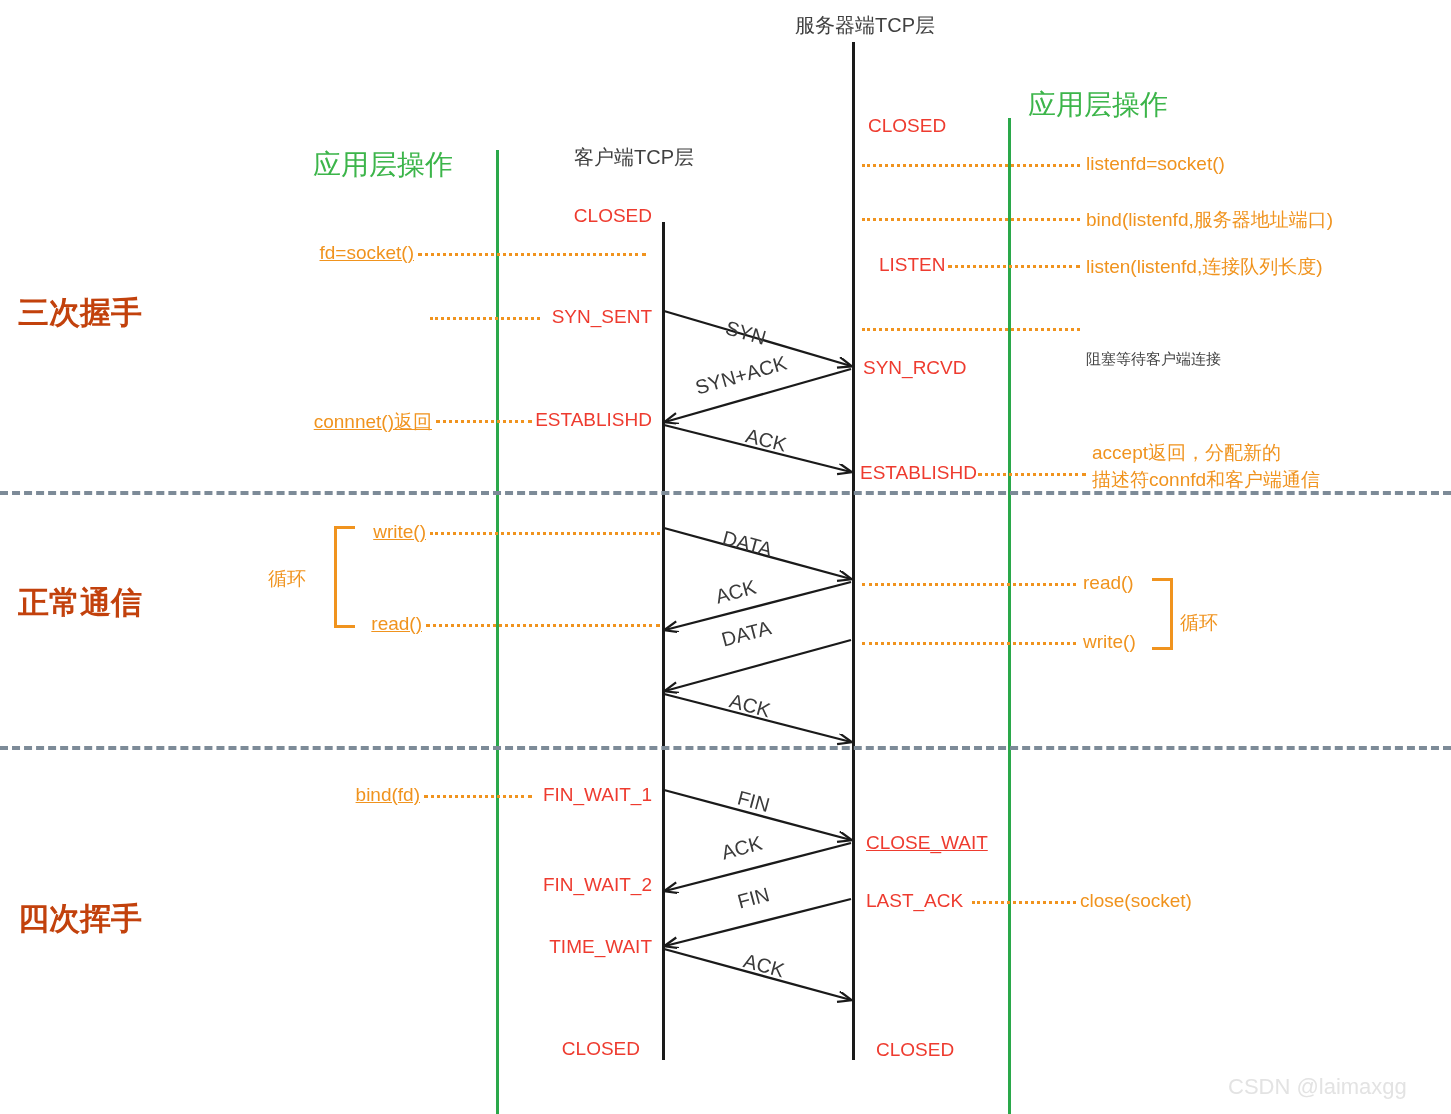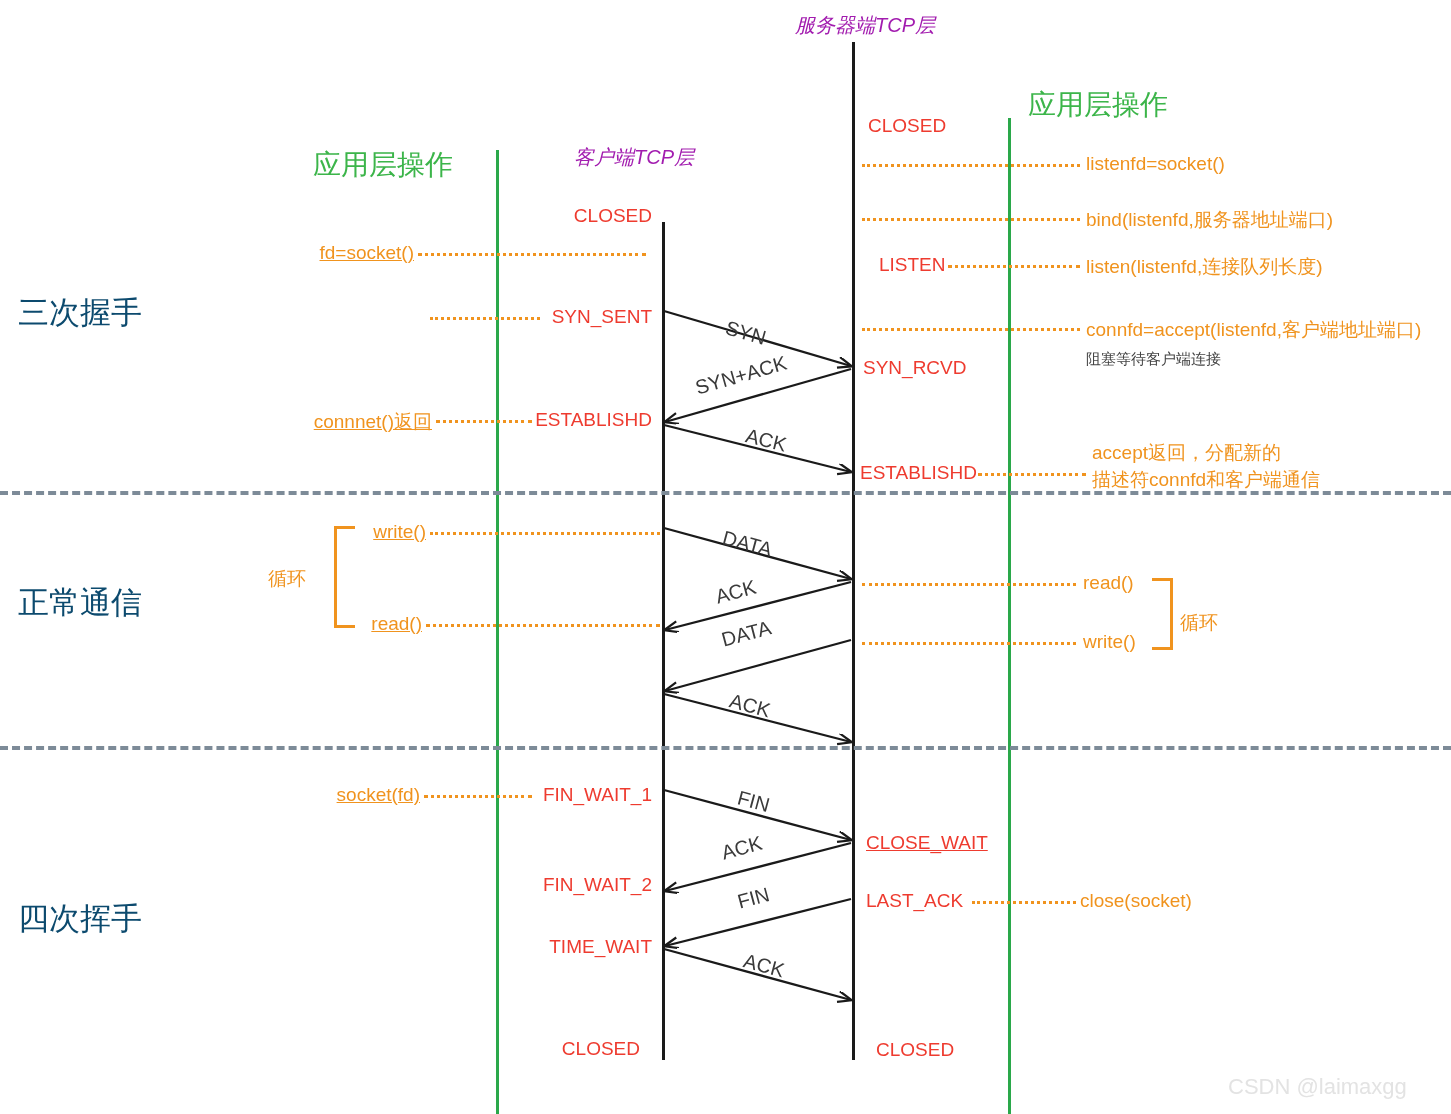--- a/index.html
+++ b/index.html
@@ -1,23 +1,23 @@
 <!DOCTYPE html>
 <html><head>
 <meta charset="utf-8">
 <style>
   html,body{margin:0;padding:0;background:#ffffff;}
   body{font-family:"Liberation Sans","DejaVu Sans",sans-serif;}
   #canvas{position:relative;width:1451px;height:1114px;background:#fff;overflow:hidden;}
   .vline{position:absolute;}
   .vline.black{background:#1a1a1a;width:3px;}
   .vline.green{background:#2aa84a;width:3px;}
-  .hdr{position:absolute;color:#a21caf;font-size:20px;white-space:nowrap;font-style:italic;}
+  .hdr{position:absolute;color:#404040;font-size:20px;white-space:nowrap;}
   .applbl{position:absolute;color:#3cb54a;font-size:28px;white-space:nowrap;}
-  .section{position:absolute;color:#0c4a6e;font-size:31px;white-space:nowrap;}
+  .section{position:absolute;color:#c2410c;font-size:31px;white-space:nowrap;font-weight:bold;}
   .state{position:absolute;color:#ee3b2f;font-size:19px;white-space:nowrap;}
   .state.r{text-align:right;}
   .op{position:absolute;color:#f0931e;font-size:19px;white-space:nowrap;}
   .op.r{text-align:right;text-decoration:underline;}
   .note{position:absolute;color:#444;font-size:15px;white-space:nowrap;}
   .dotted{position:absolute;height:0;border-top:3px dotted #f0931e;}
   .sep{position:absolute;height:0;border-top:4px dashed #7d8b98;left:0;width:1451px;}
   .alabel{position:absolute;color:#3a3a3a;font-size:20px;white-space:nowrap;transform-origin:left center;}
   .wm{position:absolute;color:#e3e3e3;font-size:22px;white-space:nowrap;}
   svg.arrows{position:absolute;left:0;top:0;width:1451px;height:1114px;pointer-events:none;}
@@ -58,21 +58,20 @@
   <div class="dotted" style="left:862px;top:164px;width:218px;"></div>
   <div class="op" style="left:1086px;top:153px;">listenfd=socket()</div>
 
   <div class="dotted" style="left:862px;top:218px;width:218px;"></div>
   <div class="op" style="left:1086px;top:207px;">bind(listenfd,服务器地址端口)</div>
 
   <div class="dotted" style="left:948px;top:265px;width:132px;"></div>
   <div class="op" style="left:1086px;top:254px;">listen(listenfd,连接队列长度)</div>
 
   <div class="dotted" style="left:862px;top:328px;width:218px;"></div>
-  <div class="op" style="left:1086px;top:317px;">connfd=accept(listenfd,客户端地址端口)</div>
   <div class="note" style="left:1086px;top:350px;">阻塞等待客户端连接</div>
 
   <div class="dotted" style="left:978px;top:473px;width:108px;"></div>
   <div class="op" style="left:1092px;top:440px;">accept返回，分配新的</div>
   <div class="op" style="left:1092px;top:467px;">描述符connfd和客户端通信</div>
 
   <div class="dotted" style="left:862px;top:583px;width:214px;"></div>
   <div class="op" style="left:1083px;top:572px;">read()</div>
 
   <div class="dotted" style="left:862px;top:642px;width:214px;"></div>
@@ -103,21 +102,21 @@
   <div class="dotted" style="left:430px;top:532px;width:230px;"></div>
   <div class="op r" style="left:310px;top:521px;width:116px;">write()</div>
 
   <div class="dotted" style="left:426px;top:624px;width:234px;"></div>
   <div class="op r" style="left:306px;top:613px;width:116px;">read()</div>
 
   <div class="brk left" style="left:334px;top:526px;width:18px;height:96px;"></div>
   <div class="op" style="left:268px;top:566px;">循环</div>
 
   <div class="dotted" style="left:424px;top:795px;width:108px;"></div>
-  <div class="op r" style="left:288px;top:784px;width:132px;">socket(fd)</div>
+  <div class="op r" style="left:288px;top:784px;width:132px;">bind(fd)</div>
 
   <svg class="arrows" viewBox="0 0 1451 1114">
     <defs>
       <marker id="ah" markerWidth="16" markerHeight="16" refX="14" refY="5.5" orient="auto" markerUnits="userSpaceOnUse">
         <path d="M1,0 L15,5.5 M1,11 L15,5.5" stroke="#1a1a1a" stroke-width="2.2" fill="none"></path>
       </marker>
     </defs>
     <g stroke="#1a1a1a" stroke-width="2.3" fill="none" marker-end="url(#ah)">
       <line x1="664" y1="311" x2="851" y2="366"></line>
       <line x1="851" y1="369" x2="665" y2="422"></line>

